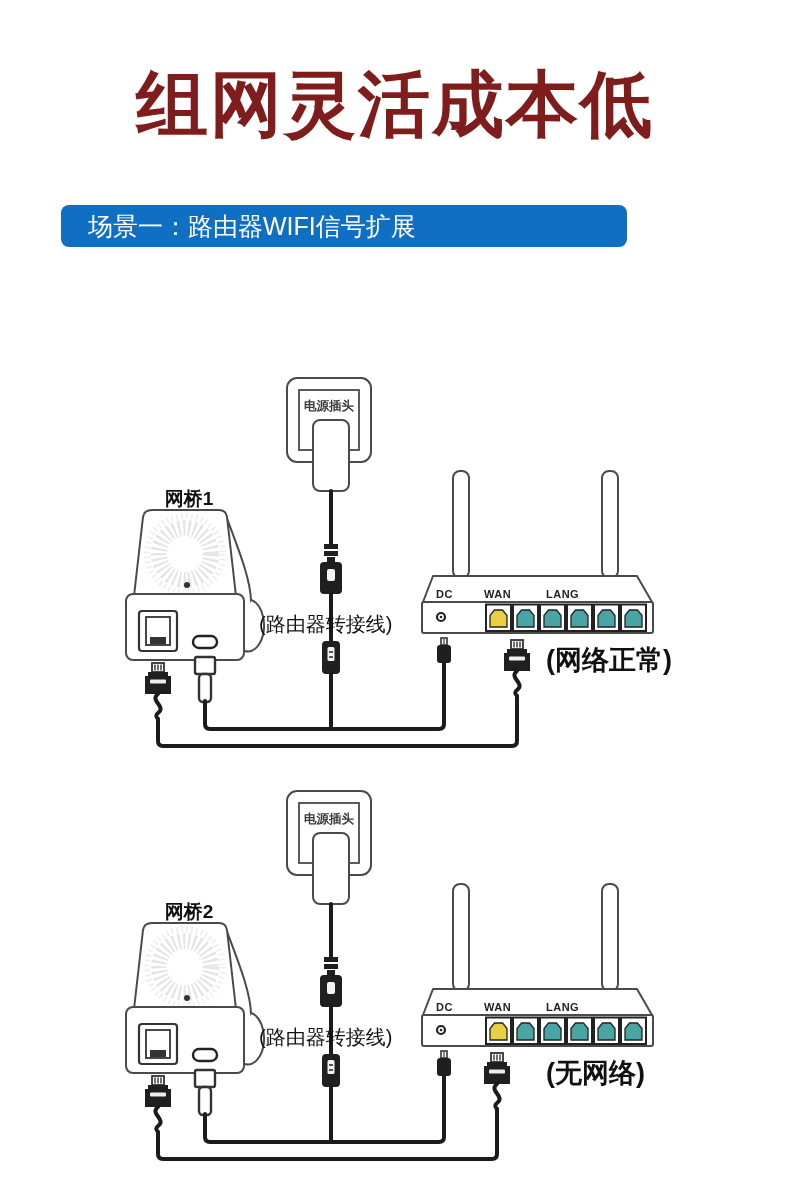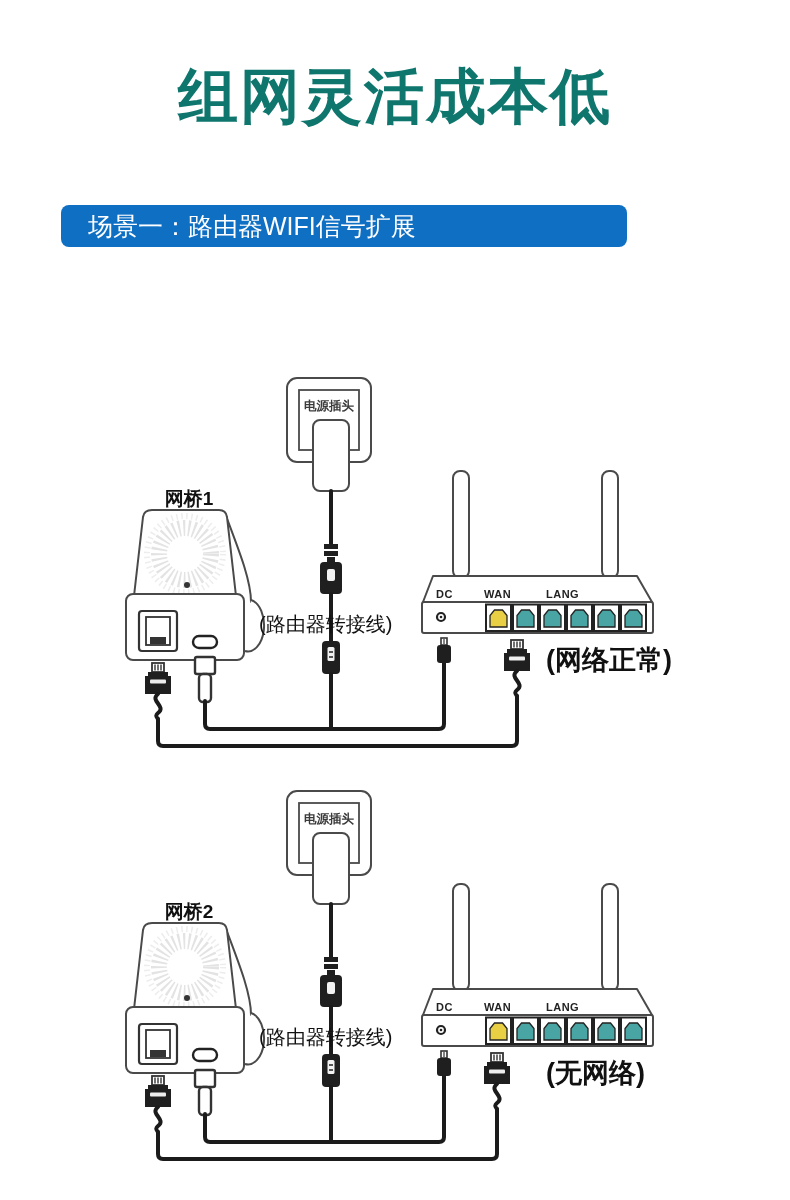--- a/index.html
+++ b/index.html
@@ -1,19 +1,19 @@
 <!DOCTYPE html>
 <html><head>
 <meta charset="utf-8">
 <style>
   html,body{margin:0;padding:0;background:#fff;}
   .page{position:relative;width:790px;height:1200px;background:#ffffff;overflow:hidden;
         font-family:"Liberation Sans",sans-serif;}
   .title{position:absolute;top:58px;left:0;width:790px;text-align:center;
-         font-size:60px;font-weight:bold;color:#0f766e;letter-spacing:2px;line-height:1.3;}
+         font-size:72px;font-weight:bold;color:#7f1d1d;letter-spacing:2px;line-height:1.3;}
   .banner{position:absolute;left:61px;top:205px;width:566px;height:42px;box-sizing:border-box;
           background:#0e6fc3;border-radius:8px;color:#ffffff;font-size:25px;
           line-height:42px;padding-left:27px;white-space:nowrap;}
   svg{position:absolute;left:0;top:0;}
   svg text{font-family:"Liberation Sans",sans-serif;}
   .outline{fill:#ffffff;stroke:#4a4a4a;stroke-width:2;stroke-linejoin:round;}
   .thin{fill:none;stroke:#4a4a4a;stroke-width:2;stroke-linejoin:round;stroke-linecap:round;}
   .cable{fill:none;stroke:#1b1b1b;stroke-width:4;stroke-linejoin:round;stroke-linecap:round;}
   .dark{fill:#1f1f1f;}
   .cn-label{font-weight:bold;fill:#111111;}

